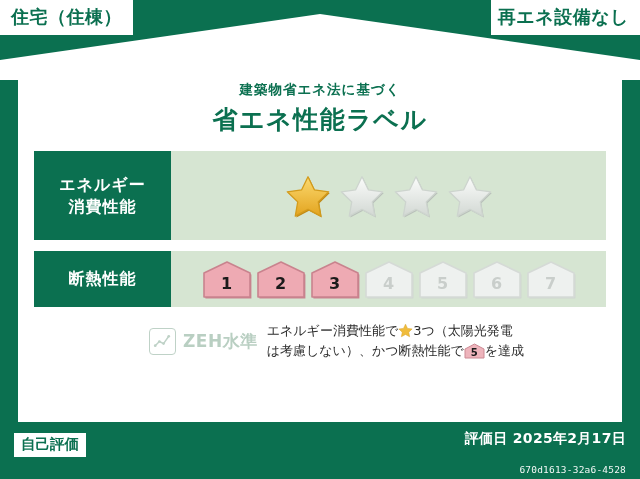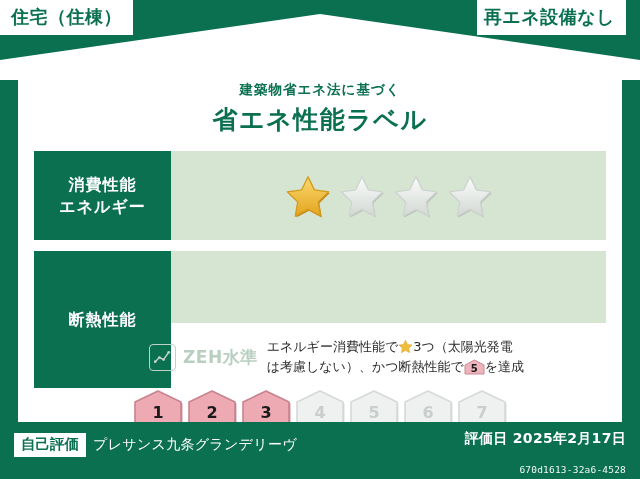--- a/index.html
+++ b/index.html
@@ -20,21 +20,21 @@
     color:#0b7050;
     font-weight:bold;
     font-size:18px;
     letter-spacing:0.5px;
     padding:8px 11px 9px 11px;
     line-height:1;
     white-space:nowrap;
     z-index:6;
   }
   .corner-badge.left{left:0;}
-  .corner-badge.right{right:14px;padding-left:7px;}
+  .corner-badge.right{right:0;padding-left:7px;}
 
   
   .roof{
     position:absolute;
     left:0;top:0;width:640px;height:80px;
     z-index:2;
     pointer-events:none;
   }
 
   
@@ -92,21 +92,21 @@
     line-height:1.35;
   }
   .row-value{
     flex:1;
     display:flex;
     align-items:center;
     justify-content:center;
     gap:6px;
   }
   .row-energy{height:89px;}
-  .row-insul{height:72px;flex-direction:column;}
+  .row-insul{height:56px;}
 
   
   .star{
     width:46px;height:44px;
     display:block;
   }
   .star + .star{margin-left:2px;}
 
   
   .chips{
@@ -246,22 +246,22 @@
 
   <div class="title-wrap">
     <p class="title-sub">建築物省エネ法に基づく</p>
     <p class="title-main">省エネ性能ラベル</p>
   </div>
 
   <div class="rows">
 
     <div class="rating-row row-energy">
       <div class="row-label">
+        <span>エネルギー</span>
         <span>消費性能</span>
-        <span>エネルギー</span>
       </div>
       <div class="row-value" id="stars-holder">
           <svg class="star" viewBox="0 0 24 24">
             <defs>
               <linearGradient id="g0" x1="0" y1="0" x2="0" y2="1">
                 <stop offset="0%" stop-color="#fbd96f"></stop>
                 <stop offset="100%" stop-color="#e3a41f"></stop>
               </linearGradient>
             </defs>
             <polygon points="12,1.5 15.45,8.6 23.3,9.7 17.6,15.2 18.95,23 12,19.3 5.05,23 6.4,15.2 0.7,9.7 8.55,8.6" fill="#c08a17" transform="translate(0.6,0.7)"></polygon>
@@ -379,19 +379,18 @@
             <polygon points="1,15 1,6 10.5,1 20,6 20,15" fill="#eeb4bc" stroke="#cc8a94" stroke-width="1" stroke-linejoin="round"></polygon>
           </svg><span>5</span></span><span>を達成</span>
     </div>
   </div>
 
 </div>
 
 <div class="footer">
   <div class="footer-left">
     <span class="self-eval">自己評価</span>
-    <span class="bldg-name">プレサンス九条グランデリーヴ</span>
   </div>
   <div class="footer-right">
     <div class="eval-date">評価日 2025年2月17日</div>
     <div class="doc-id">670d1613-32a6-4528</div>
   </div>
 </div>
 
 </body></html>

